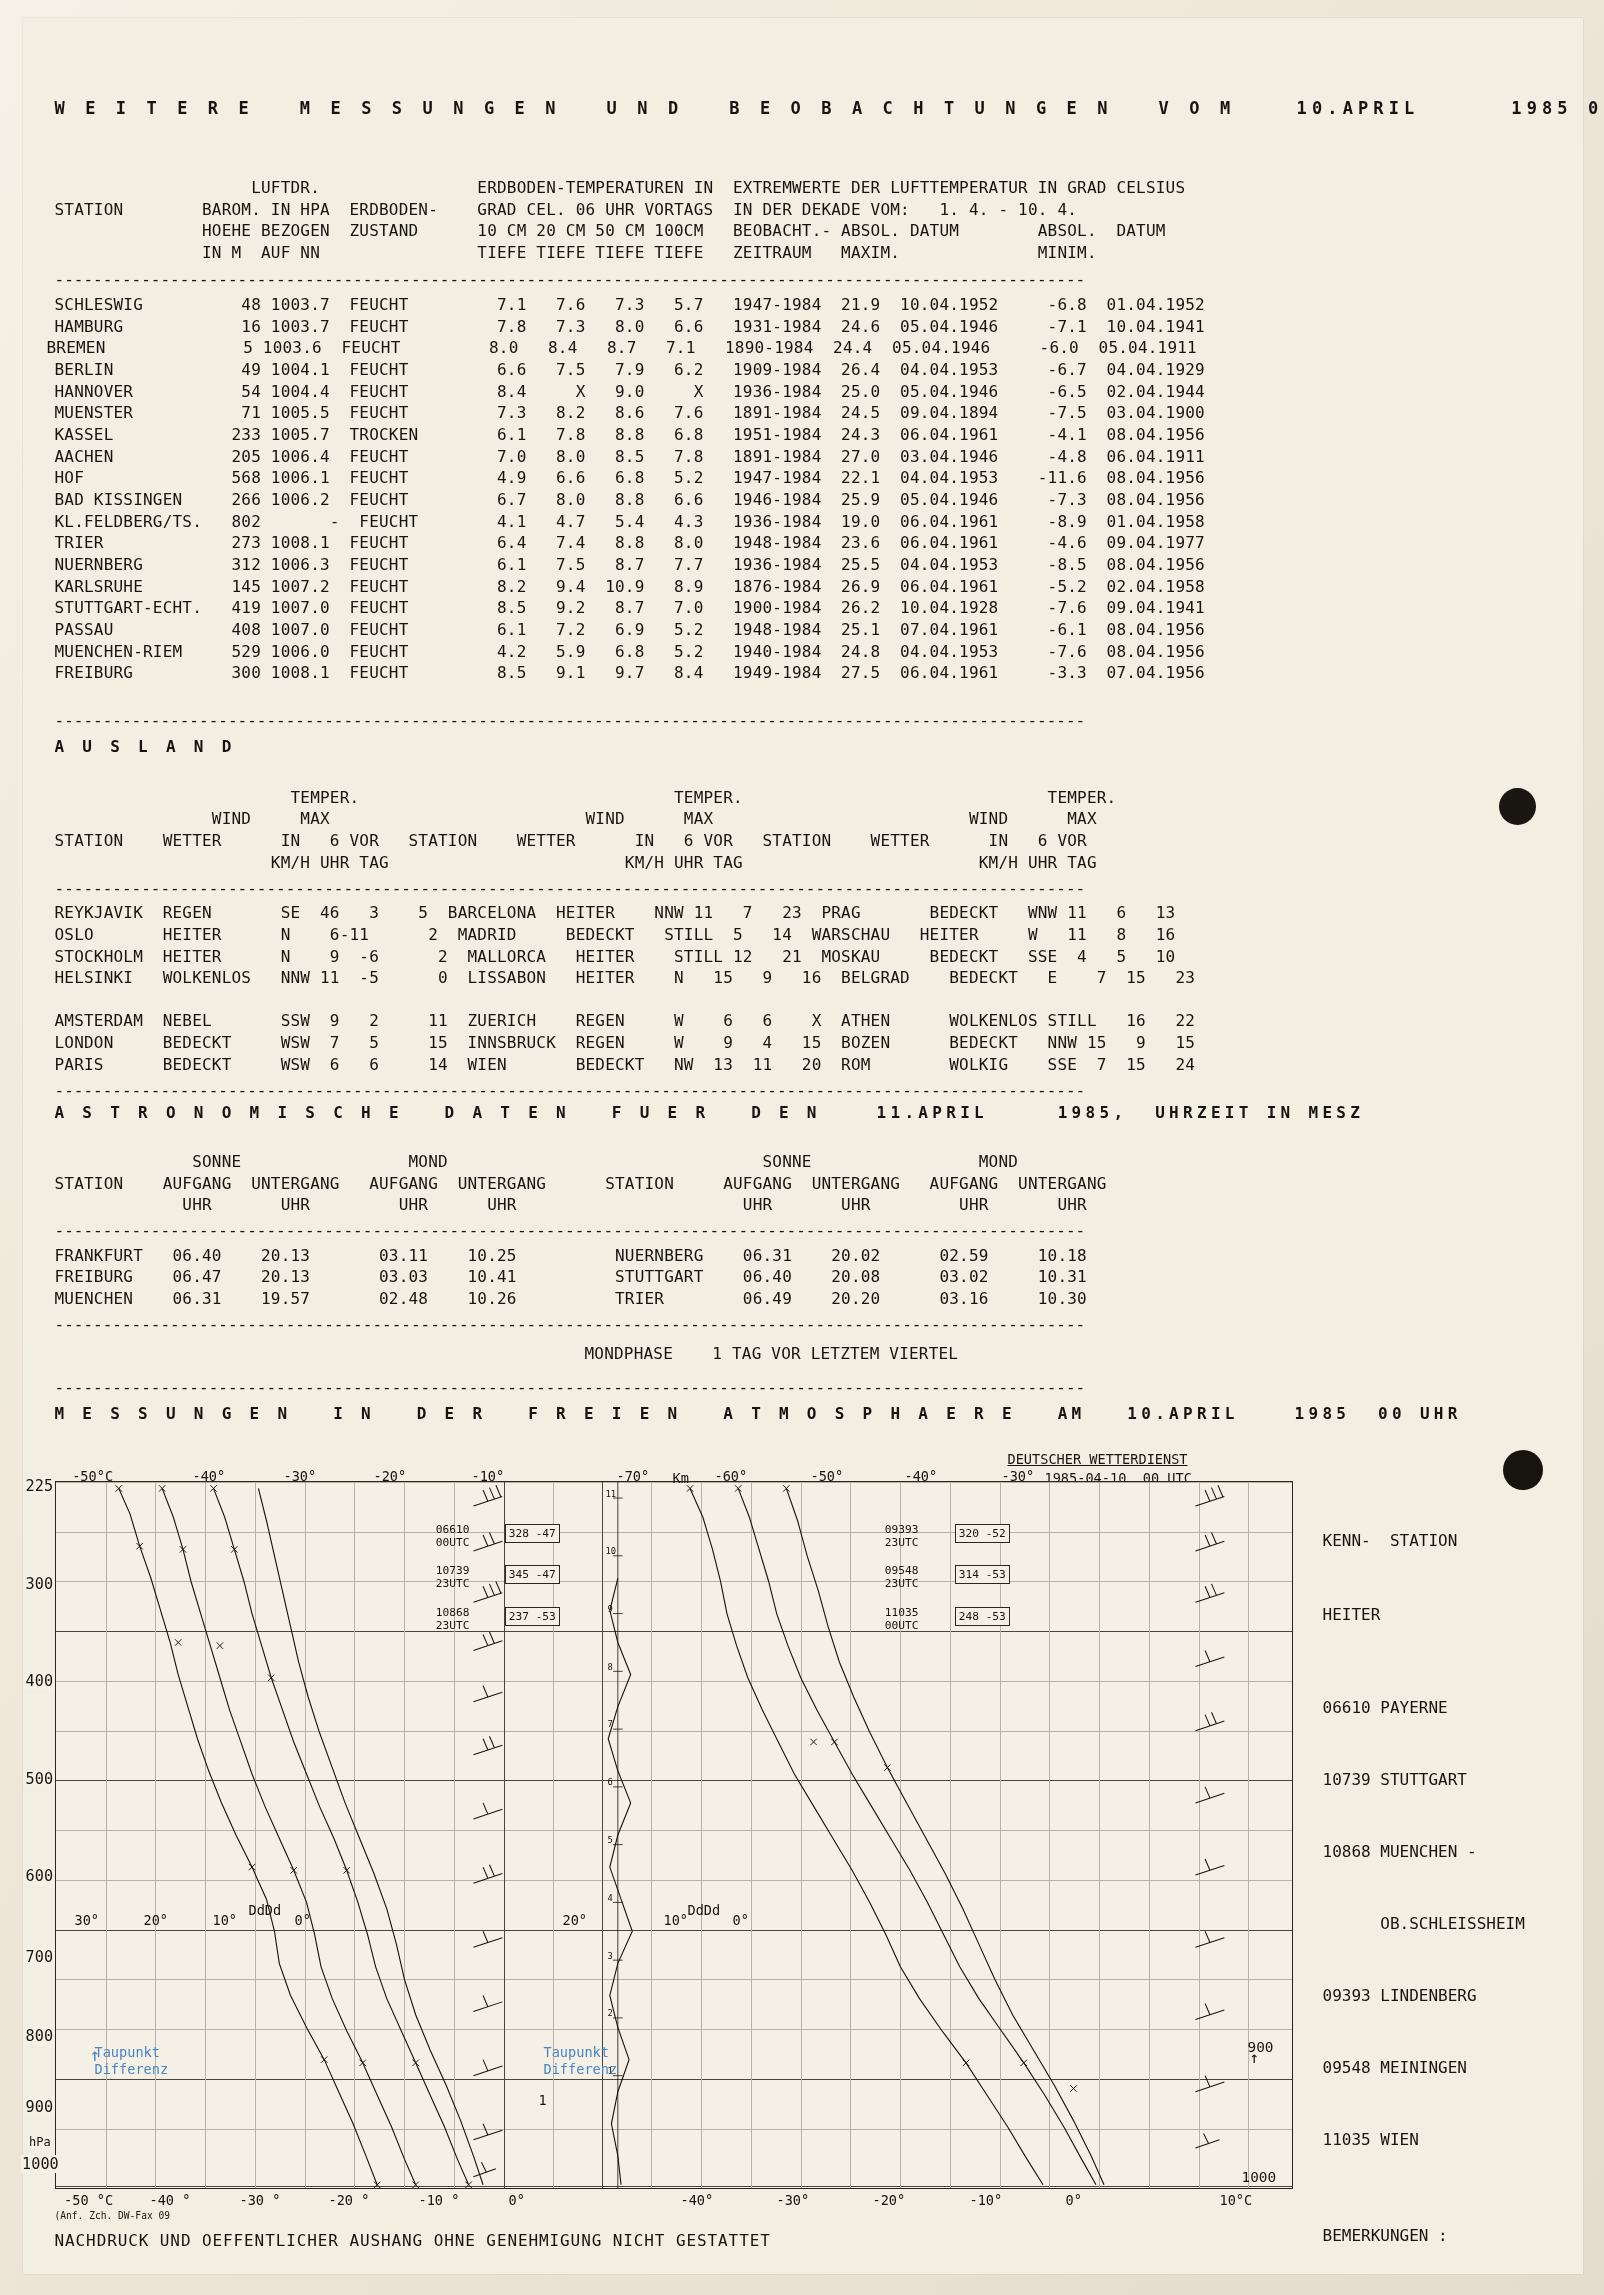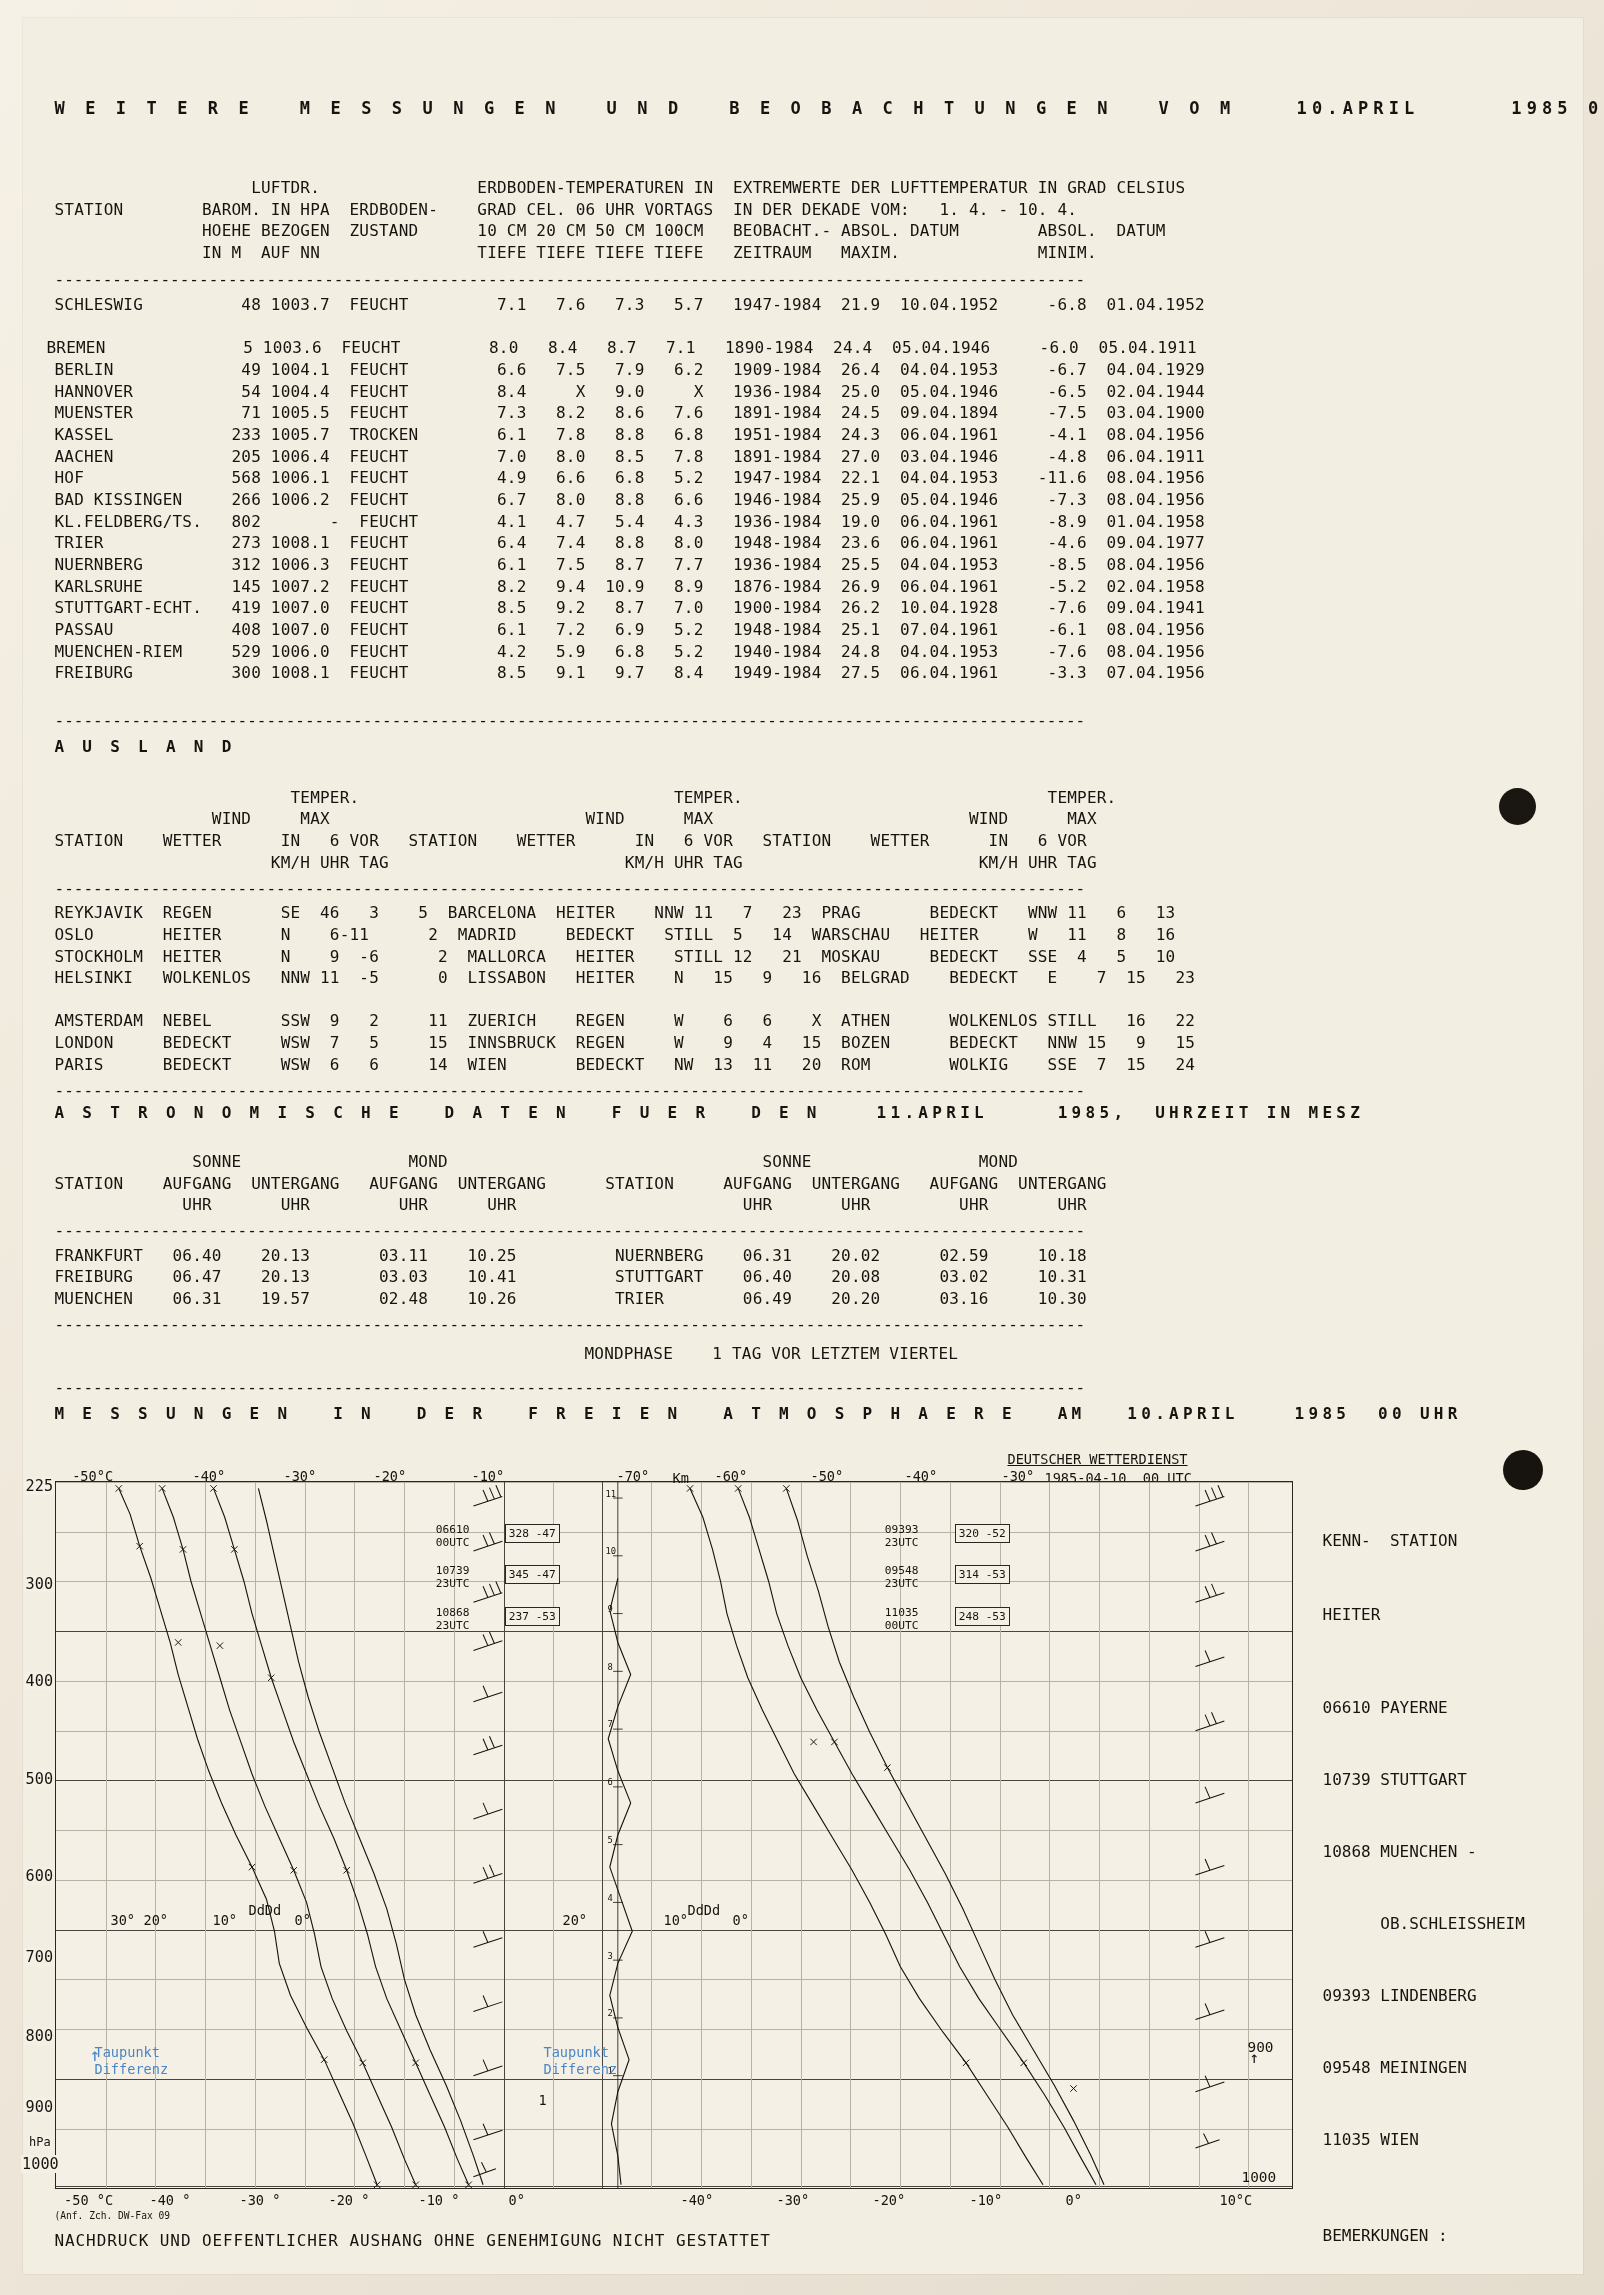--- a/index.html
+++ b/index.html
@@ -59,20 +59,21 @@
     <div class="hdr-title">W E I T E R E   M E S S U N G E N   U N D   B E O B A C H T U N G E N   V O M    10.APRIL      1985 06 UHR</div>
 
     <div class="blk" style="left:32px;top:159px;">                    LUFTDR.                ERDBODEN-TEMPERATUREN IN  EXTREMWERTE DER LUFTTEMPERATUR IN GRAD CELSIUS</div>
     <div class="blk" style="left:32px;top:181px;">STATION        BAROM. IN HPA  ERDBODEN-    GRAD CEL. 06 UHR VORTAGS  IN DER DEKADE VOM:   1. 4. - 10. 4.</div>
     <div class="blk" style="left:32px;top:202px;">               HOEHE BEZOGEN  ZUSTAND      10 CM 20 CM 50 CM 100CM   BEOBACHT.- ABSOL. DATUM        ABSOL.  DATUM</div>
     <div class="blk" style="left:32px;top:224px;">               IN M  AUF NN                TIEFE TIEFE TIEFE TIEFE   ZEITRAUM   MAXIM.              MINIM.</div>
 
     <div class="rule" style="left:32px;top:254px;">-----------------------------------------------------------------------------------------------------------</div>
 
     <div class="blk" style="left:32px;top:276px;">SCHLESWIG          48 1003.7  FEUCHT         7.1   7.6   7.3   5.7   1947-1984  21.9  10.04.1952     -6.8  01.04.1952</div>
+    <div class="blk" style="left:32px;top:298px;">HAMBURG            16 1003.7  FEUCHT         7.8   7.3   8.0   6.6   1931-1984  24.6  05.04.1946     -7.1  10.04.1941</div>
     <div class="blk" style="left:24px;top:319px;">BREMEN              5 1003.6  FEUCHT         8.0   8.4   8.7   7.1   1890-1984  24.4  05.04.1946     -6.0  05.04.1911</div>
     <div class="blk" style="left:32px;top:341px;">BERLIN             49 1004.1  FEUCHT         6.6   7.5   7.9   6.2   1909-1984  26.4  04.04.1953     -6.7  04.04.1929</div>
     <div class="blk" style="left:32px;top:363px;">HANNOVER           54 1004.4  FEUCHT         8.4     X   9.0     X   1936-1984  25.0  05.04.1946     -6.5  02.04.1944</div>
     <div class="blk" style="left:32px;top:384px;">MUENSTER           71 1005.5  FEUCHT         7.3   8.2   8.6   7.6   1891-1984  24.5  09.04.1894     -7.5  03.04.1900</div>
     <div class="blk" style="left:32px;top:406px;">KASSEL            233 1005.7  TROCKEN        6.1   7.8   8.8   6.8   1951-1984  24.3  06.04.1961     -4.1  08.04.1956</div>
     <div class="blk" style="left:32px;top:428px;">AACHEN            205 1006.4  FEUCHT         7.0   8.0   8.5   7.8   1891-1984  27.0  03.04.1946     -4.8  06.04.1911</div>
     <div class="blk" style="left:32px;top:449px;">HOF               568 1006.1  FEUCHT         4.9   6.6   6.8   5.2   1947-1984  22.1  04.04.1953    -11.6  08.04.1956</div>
     <div class="blk" style="left:32px;top:471px;">BAD KISSINGEN     266 1006.2  FEUCHT         6.7   8.0   8.8   6.6   1946-1984  25.9  05.04.1946     -7.3  08.04.1956</div>
     <div class="blk" style="left:32px;top:493px;">KL.FELDBERG/TS.   802       -  FEUCHT        4.1   4.7   5.4   4.3   1936-1984  19.0  06.04.1961     -8.9  01.04.1958</div>
     <div class="blk" style="left:32px;top:514px;">TRIER             273 1008.1  FEUCHT         6.4   7.4   8.8   8.0   1948-1984  23.6  06.04.1961     -4.6  09.04.1977</div>
@@ -263,21 +264,21 @@
         <div class="panelbox" style="left:826px;top:39px;border:none;background:transparent;">09393
 23UTC</div>
         <div class="panelbox" style="left:899px;top:42px;">320 -52</div>
         <div class="panelbox" style="left:826px;top:80px;border:none;background:transparent;">09548
 23UTC</div>
         <div class="panelbox" style="left:899px;top:83px;">314 -53</div>
         <div class="panelbox" style="left:826px;top:122px;border:none;background:transparent;">11035
 00UTC</div>
         <div class="panelbox" style="left:899px;top:125px;">248 -53</div>
 
-        <div class="tiny" style="left:19px;top:430px;font-size:13.6px;margin-left:36px;">30°</div>
+        <div class="tiny" style="left:19px;top:430px;font-size:13.6px;">30°</div>
         <div class="tiny" style="left:88px;top:430px;font-size:13.6px;">20°</div>
         <div class="tiny" style="left:157px;top:430px;font-size:13.6px;">10°</div>
         <div class="tiny" style="left:239px;top:430px;font-size:13.6px;">0°</div>
         <div class="tiny" style="left:193px;top:420px;font-size:13.6px;">DdDd</div>
 
         <div class="tiny" style="left:507px;top:430px;font-size:13.6px;">20°</div>
         <div class="tiny" style="left:608px;top:430px;font-size:13.6px;">10°</div>
         <div class="tiny" style="left:677px;top:430px;font-size:13.6px;">0°</div>
         <div class="tiny" style="left:632px;top:420px;font-size:13.6px;">DdDd</div>
 

